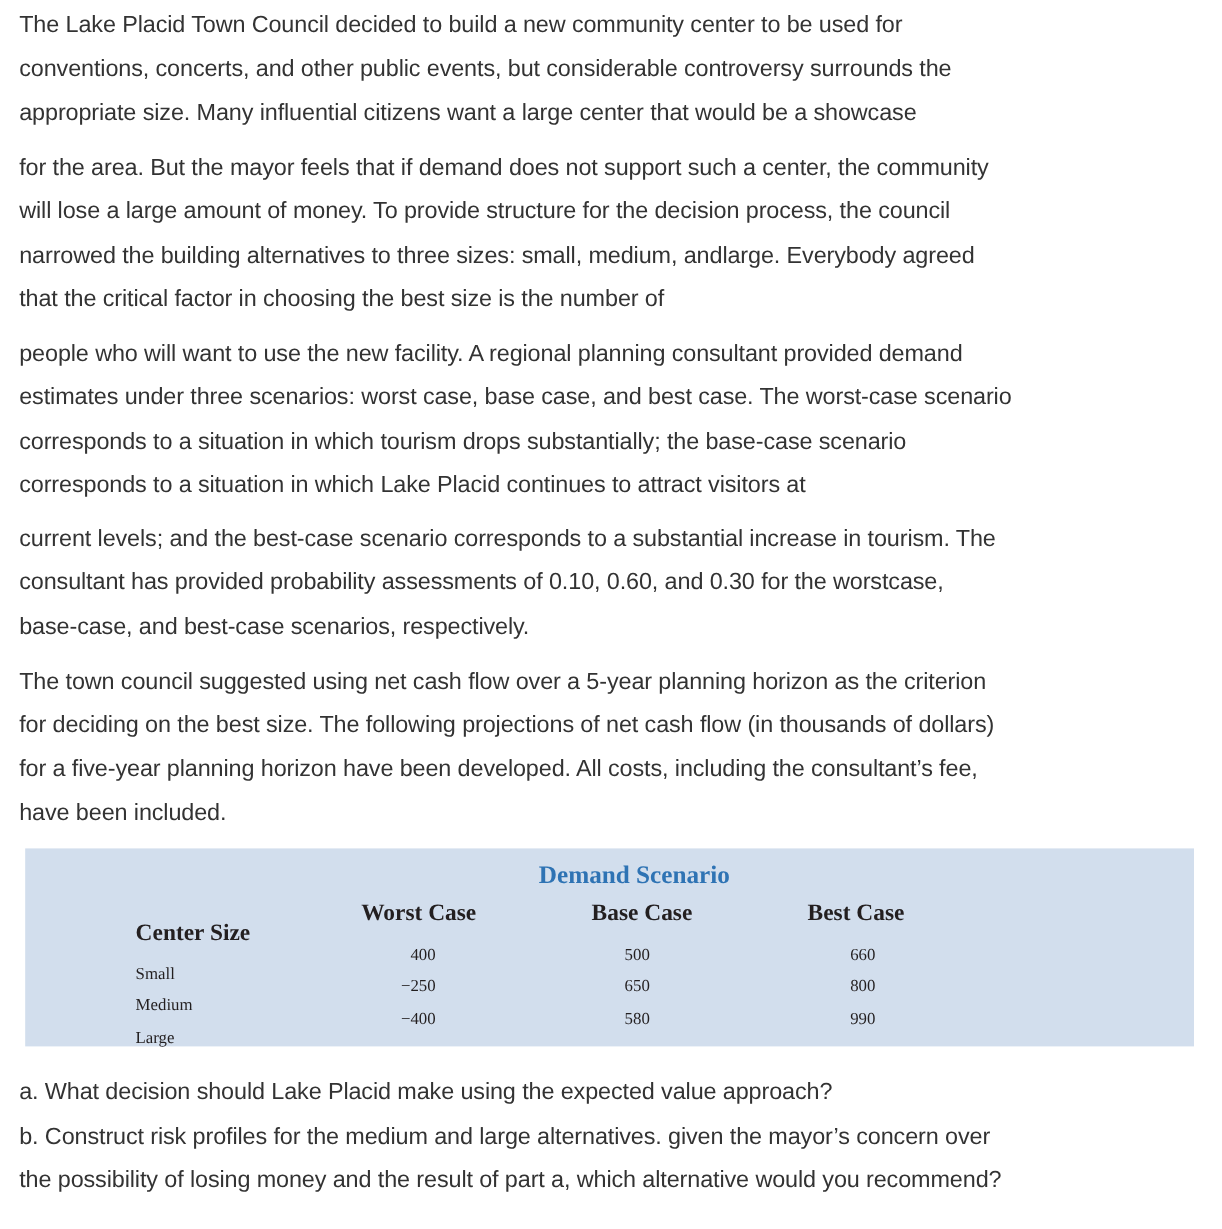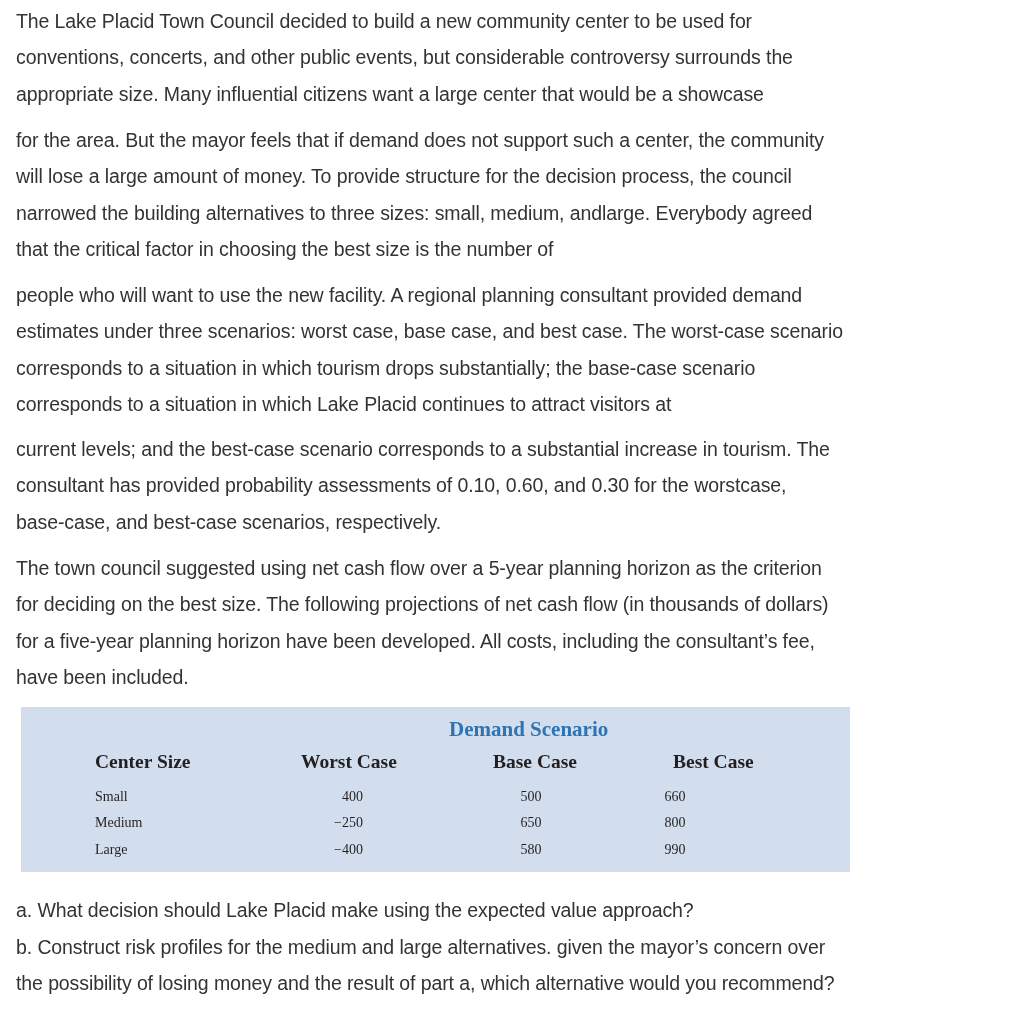--- a/index.html
+++ b/index.html
@@ -15,36 +15,36 @@
     .para .ln { display: block; white-space: nowrap; }
     #p1 { top: 3px; }
     #p2 { top: 122px; }
     #p3 { top: 277px; }
     #p4 { top: 431px; }
     #p5 { top: 550px; }
     #qa { top: 892px; }
     #qb { top: 929px; }
 
     .tbl {
-      position: absolute; left: 21px; top: 707px; width: 829px; height: 165px;
+      position: absolute; left: 21px; top: 707px; width: 974px; height: 165px;
       background: #d2deed;
       font-family: "Liberation Serif", serif; color: #231f20;
     }
     .tbl .scen {
       position: absolute; left: 0; top: 10px; width: 100%;
       text-align: left; padding-left: 428px; box-sizing: border-box;
       font-size: 21px; font-weight: bold; color: #2e73b4;
     }
     .tbl .hdr { position: absolute; top: 44px; font-size: 19.5px; font-weight: bold; }
     .tbl .cell { position: absolute; font-size: 14px; line-height: 26px; }
-    .c0 { left: 74px; }
+    .c0 { left: 92px; margin-top: 16px; }
     .h1 { left: 280px; } .h2 { left: 472px; } .h3 { left: 652px; }
     .v1 { left: 272px; width: 70px; text-align: right; }
     .v2 { left: 480px; width: 60px; text-align: center; }
-    .v3 { left: 624px; width: 60px; text-align: center; }
+    .v3 { left: 668px; width: 60px; text-align: center; }
     .r0 { top: 77px; } .r1 { top: 103px; } .r2 { top: 130px; }
   </style>
 </head>
 <body>
 
 <div class="para" id="p1">
   <span class="ln">The Lake Placid Town Council decided to build a new community center to be used for</span>
   <span class="ln">conventions, concerts, and other public events, but considerable controversy surrounds the</span>
   <span class="ln">appropriate size. Many influential citizens want a large center that would be a showcase</span>
 </div>

